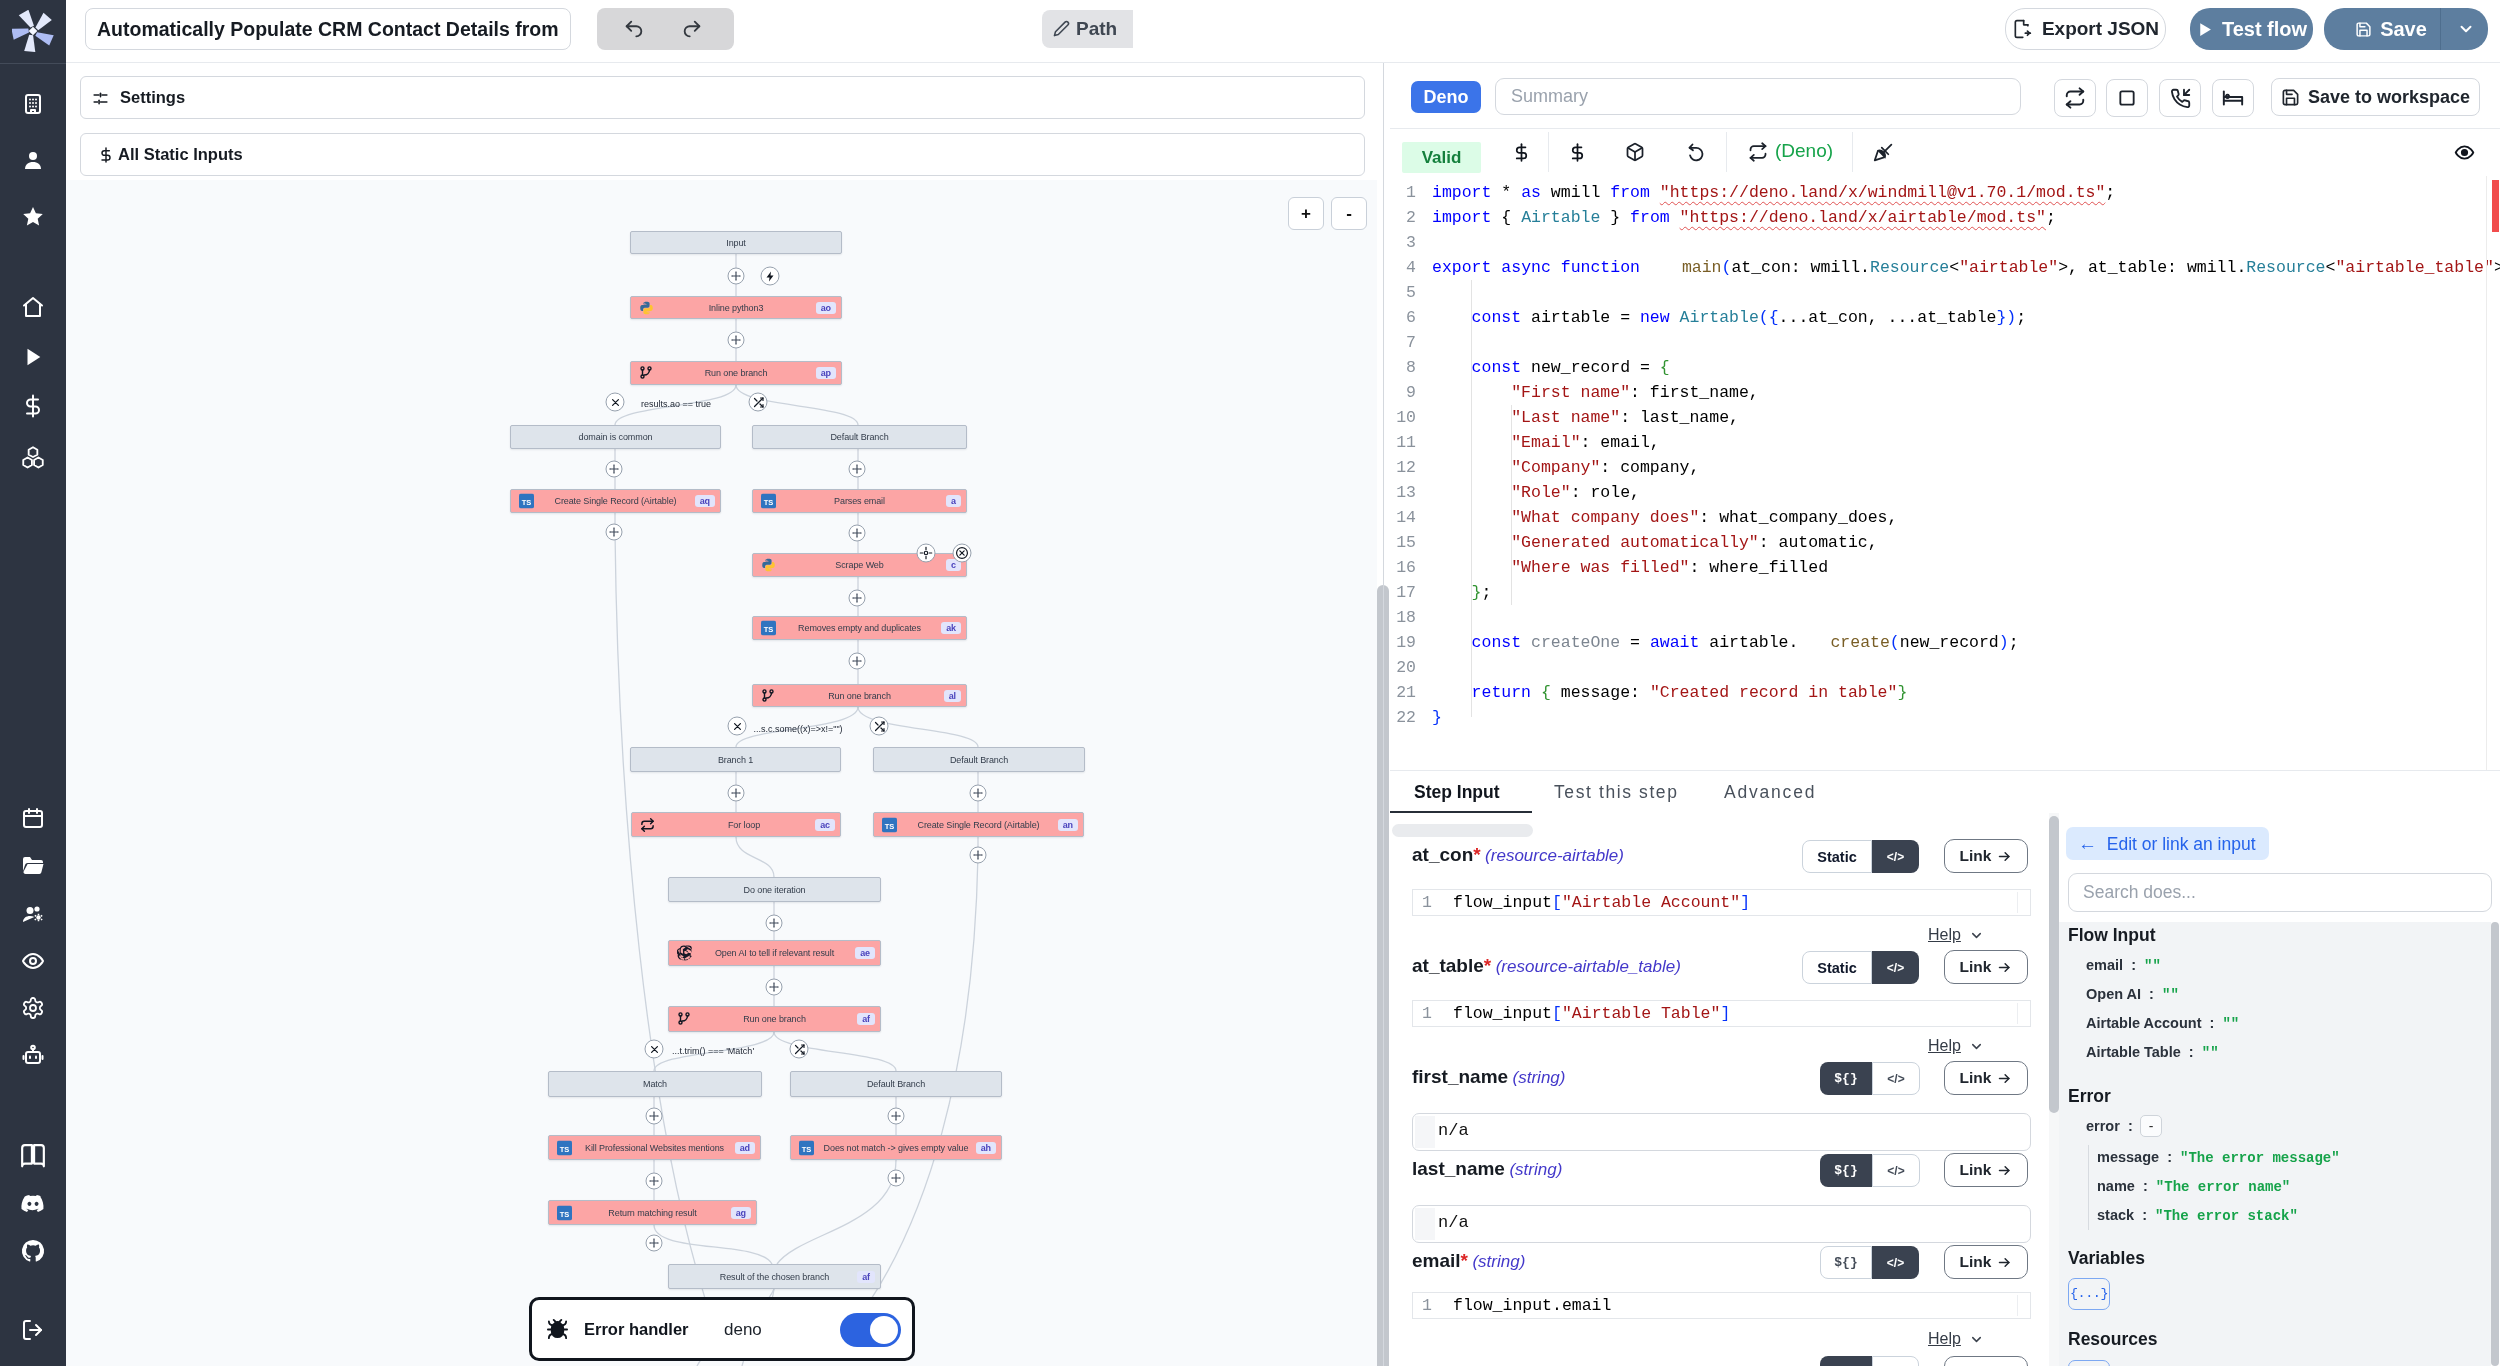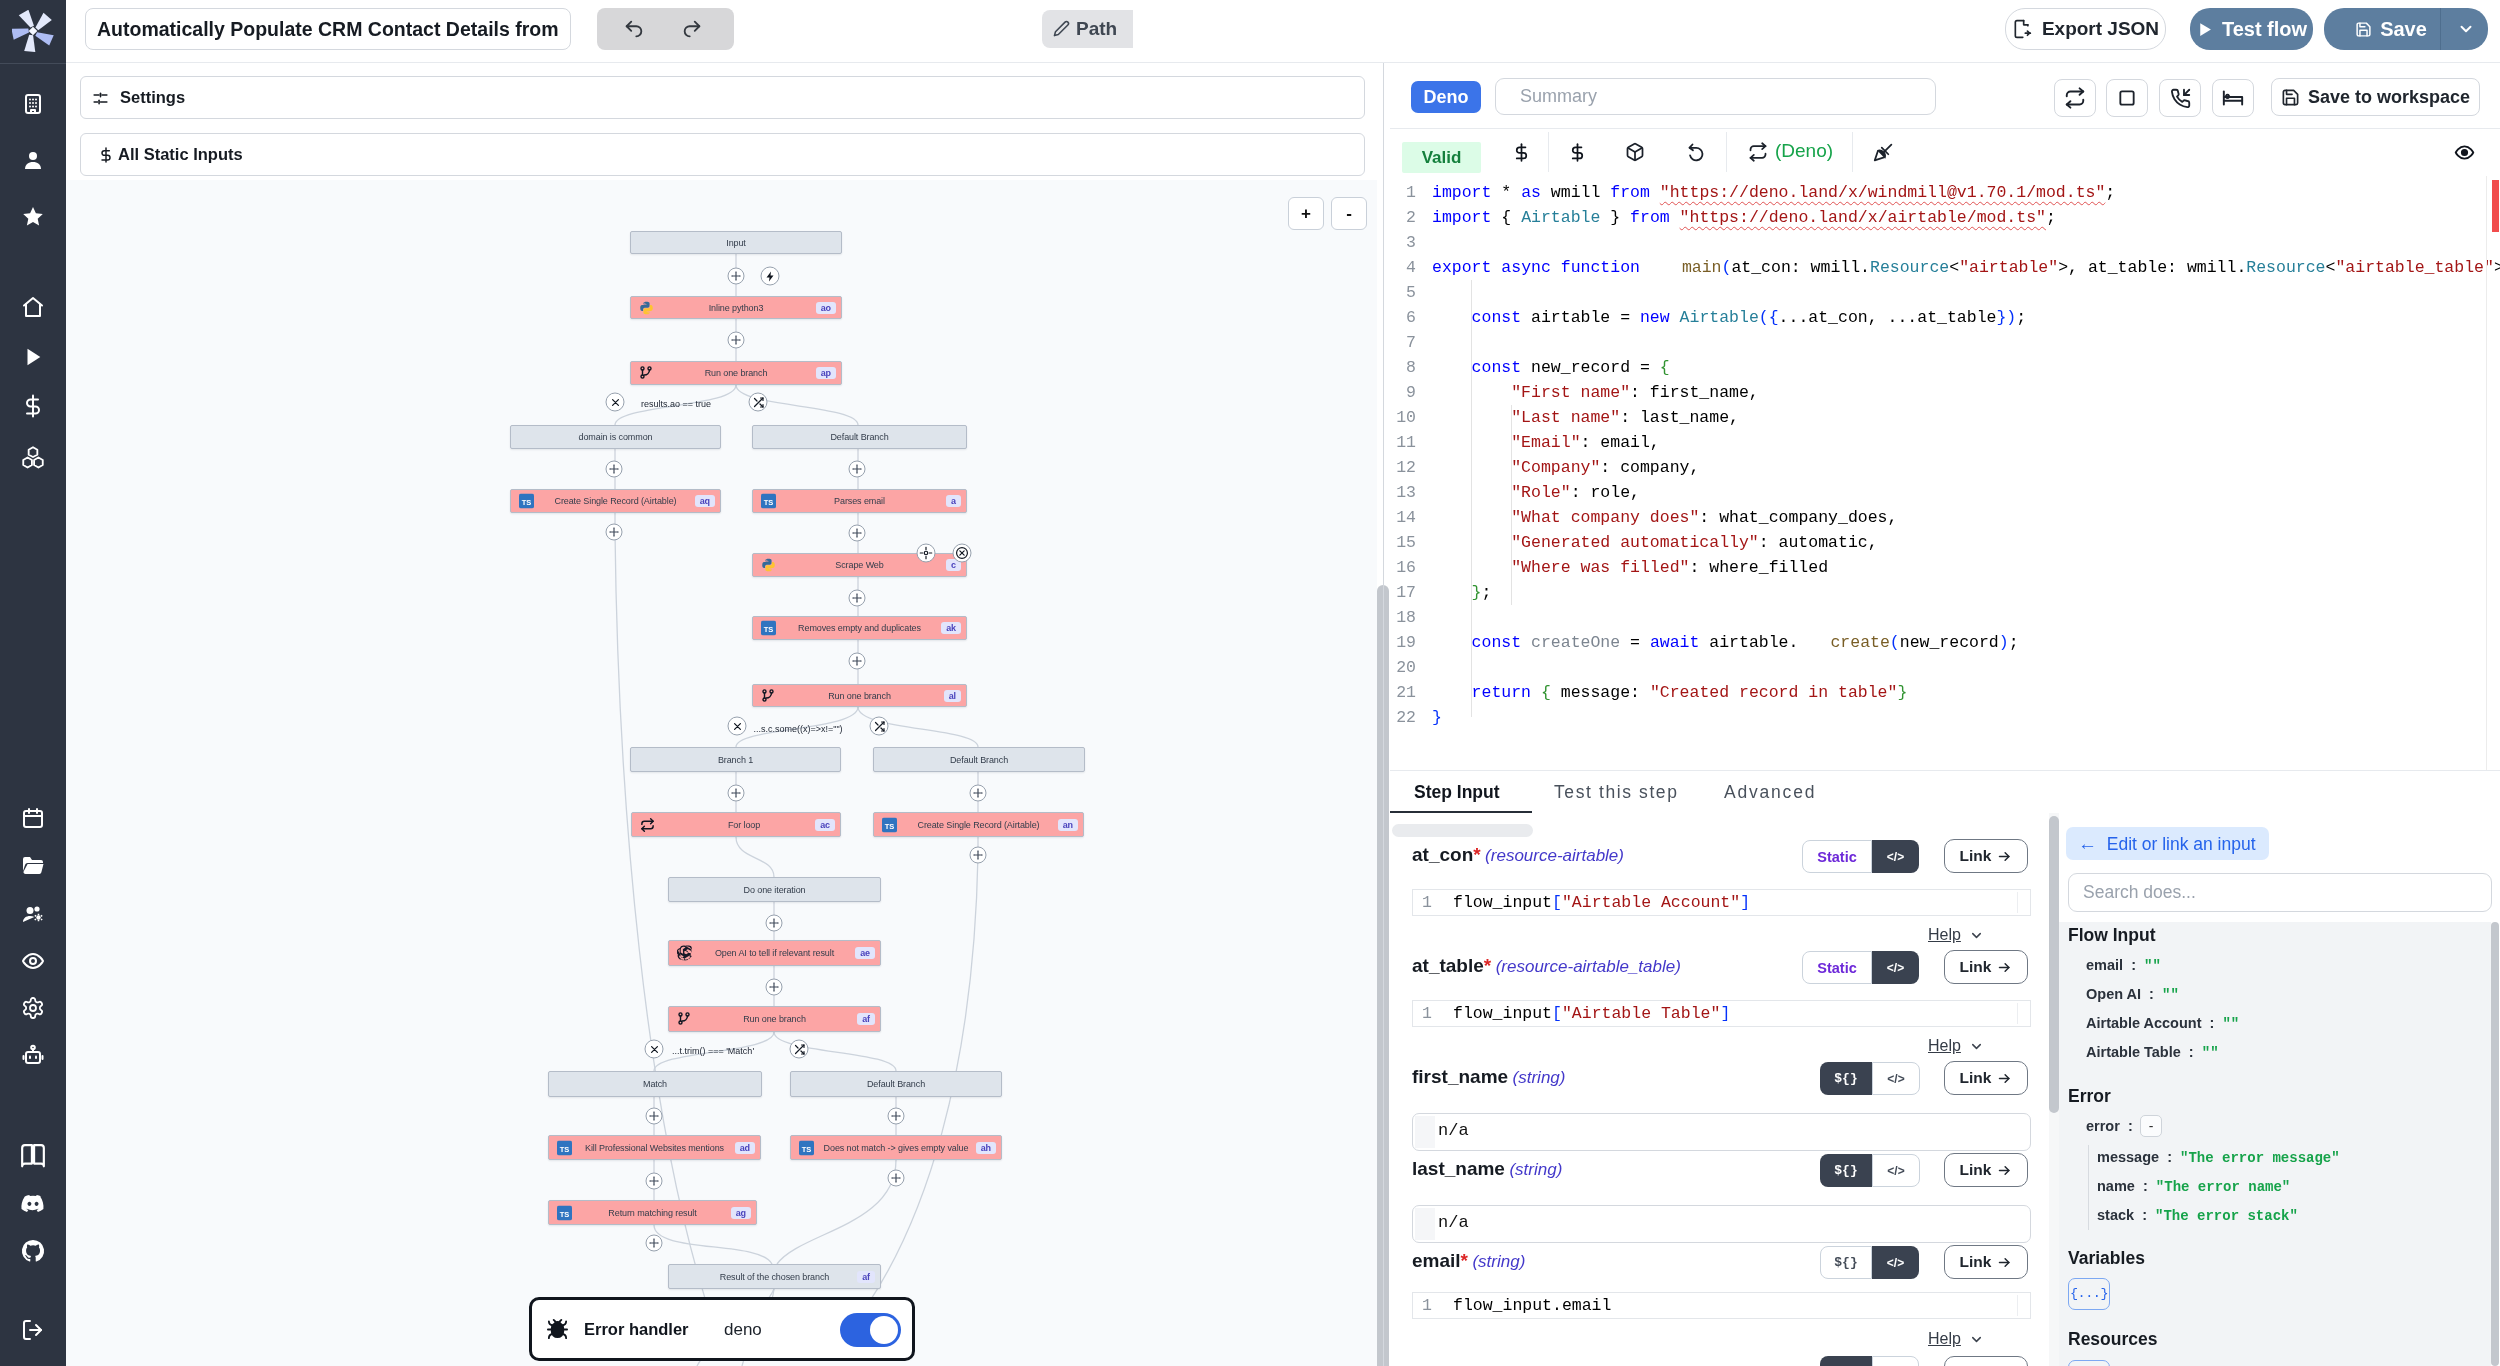--- a/index.html
+++ b/index.html
@@ -31,21 +31,21 @@
 .nbadge { position:absolute; right:5px; top:50%; transform:translateY(-50%); background:#e2e5fc; color:#4b44bd; font-weight:bold; font-size:9px; padding:1px 5px; border-radius:3px; }
 .nicon { position:absolute; left:8px; top:50%; transform:translateY(-50%); width:15px; height:15px; }
 .pcirc { position:absolute; width:17px; height:17px; border-radius:50%; background:#fff; border:1px solid #97a1ae; transform:translate(-50%,-50%); display:flex; align-items:center; justify-content:center; }
 .bcirc { position:absolute; width:19px; height:19px; border-radius:50%; background:#fff; border:1px solid #97a1ae; transform:translate(-50%,-50%); display:flex; align-items:center; justify-content:center; }
 .condlab { position:absolute; font-size:9px; color:#1c2330; transform:translate(-50%,-50%); white-space:nowrap; }
 .zoombtn { position:absolute; width:36px; height:33px; background:#fff; border:1px solid #c9d0d9; border-radius:6px; font-weight:bold; font-size:17px; color:#111; display:flex; align-items:center; justify-content:center; }
 
 #rightpanel { left:1390px; top:63px; width:1110px; height:1303px; background:#fff; }
 #row1 { position:absolute; left:0; top:0; width:1110px; height:66px; border-bottom:1px solid #e7eaee; }
 #denobadge { position:absolute; left:21px; top:18px; width:70px; height:32px; background:#3b74e9; border-radius:7px; color:#fff; font-weight:bold; font-size:18px; text-align:center; line-height:32px; }
-#summary { position:absolute; left:105px; top:15px; width:441px; height:37px; border:1px solid #d4d8de; border-radius:9px; color:#9aa2ad; font-size:18px; line-height:35px; padding-left:24px; }
+#summary { position:absolute; left:105px; top:15px; width:526px; height:37px; border:1px solid #d4d8de; border-radius:9px; color:#9aa2ad; font-size:18px; line-height:35px; padding-left:15px; }
 .iconbtn { position:absolute; top:16px; width:42px; height:38px; background:#fff; border:1px solid #d4d8de; border-radius:8px; display:flex; align-items:center; justify-content:center; }
 #savews { position:absolute; left:881px; top:15px; width:209px; height:38px; border:1px solid #d4d8de; border-radius:8px; font-weight:bold; font-size:18px; color:#20262e; display:flex; align-items:center; justify-content:center; gap:8px; }
 #row2 { position:absolute; left:0; top:66px; width:1110px; height:47px; }
 #validbadge { position:absolute; left:12px; top:13px; width:79px; height:31px; background:#dcfce7; border-radius:2px; color:#15803d; font-weight:bold; font-size:17px; text-align:center; line-height:31px; }
 .tdiv { position:absolute; top:3px; height:40px; width:1px; background:#e7eaee; }
 .t2icon { position:absolute; top:66px; display:flex; align-items:center; justify-content:center; }
 
 #editor { position:absolute; left:0; top:113px; width:1110px; height:594px; overflow:hidden; background:#fff; font-family:"Liberation Mono",monospace; font-size:16.5px; line-height:25px; }
 #gutter { position:absolute; left:0; top:4px; width:26px; text-align:right; color:#8a929c; }
 #codelines { position:absolute; left:42px; top:4px; white-space:pre; color:#000; }
@@ -54,21 +54,21 @@
 .sq { text-decoration:underline wavy #e05252 1px; text-underline-offset:4px; }
 .iguide { position:absolute; width:1px; background:#e3e3e3; }
 
 #tabsrow { position:absolute; left:0; top:707px; width:1110px; height:43px; background:#fff; border-top:1px solid #e7eaee; }
 .tab { position:absolute; top:11px; font-size:17.5px; color:#49515c; }
 #fields { position:absolute; left:0; top:750px; width:660px; height:553px; background:#fff; overflow:hidden; }
 .fname { font-weight:bold; font-size:19px; color:#161b22; }
 .fstar { color:#dc2626; font-weight:bold; font-size:19px; }
 .ftype { font-style:italic; font-size:17px; color:#4338ca; }
 .seg { position:absolute; height:33px; border-radius:8px; display:flex; font-size:14.5px; }
-.segl { border:1px solid #cbd3dc; background:#fff; color:#6d28d9; display:flex; align-items:center; justify-content:center; font-weight:bold; }
+.segl { border:1px solid #cbd3dc; background:#fff; color:#0f172a; display:flex; align-items:center; justify-content:center; font-weight:bold; }
 .segd { background:#3a4250; color:#fff; display:flex; align-items:center; justify-content:center; font-weight:bold; }
 .linkbtn { position:absolute; width:84px; height:34px; border:1px solid #6f7884; border-radius:10px; background:#fff; font-weight:bold; font-size:15.5px; color:#20262e; display:flex; align-items:center; justify-content:center; gap:6px; }
 .coderow { position:absolute; left:22px; width:619px; height:27px; border:1px solid #e3e6ea; background:#fff; font-family:"Liberation Mono",monospace; font-size:16.5px; line-height:25px; white-space:nowrap; }
 .crnum { position:absolute; left:9px; color:#8a929c; }
 .crtext { position:absolute; left:40px; color:#000; }
 .helprow { position:absolute; font-size:16px; color:#343b46; }
 .nainput { position:absolute; left:22px; width:619px; height:38px; border:1px solid #d4d8de; border-radius:7px; background:#fff; font-family:"Liberation Mono",monospace; font-size:16.5px; color:#111; line-height:33px; }
 
 #subpanel { position:absolute; left:666px; top:750px; width:444px; height:553px; background:#fff; }
 #editpill { position:absolute; left:10px; top:14px; height:33px; background:#dbeafe; border-radius:7px; color:#2563eb; font-size:17.5px; line-height:33px; padding:0 13px 0 12px; }

